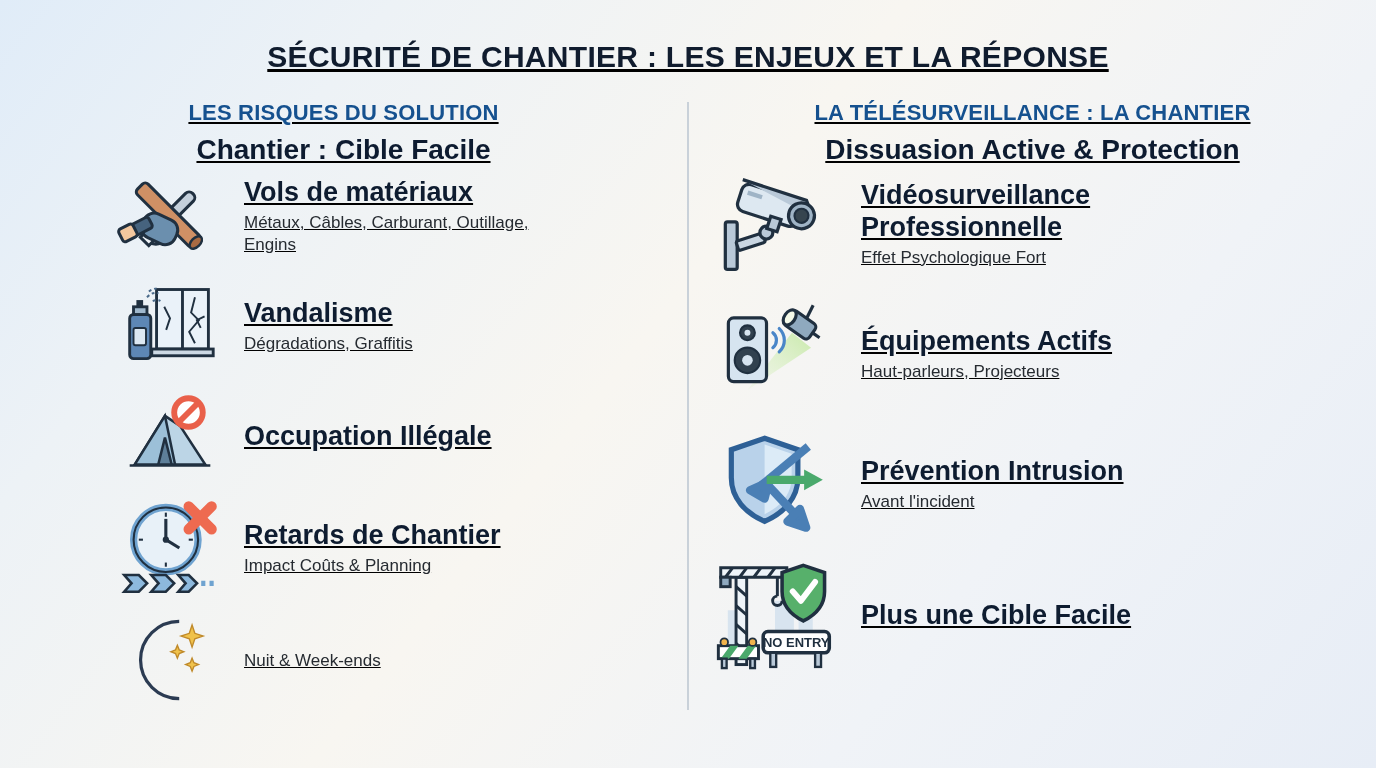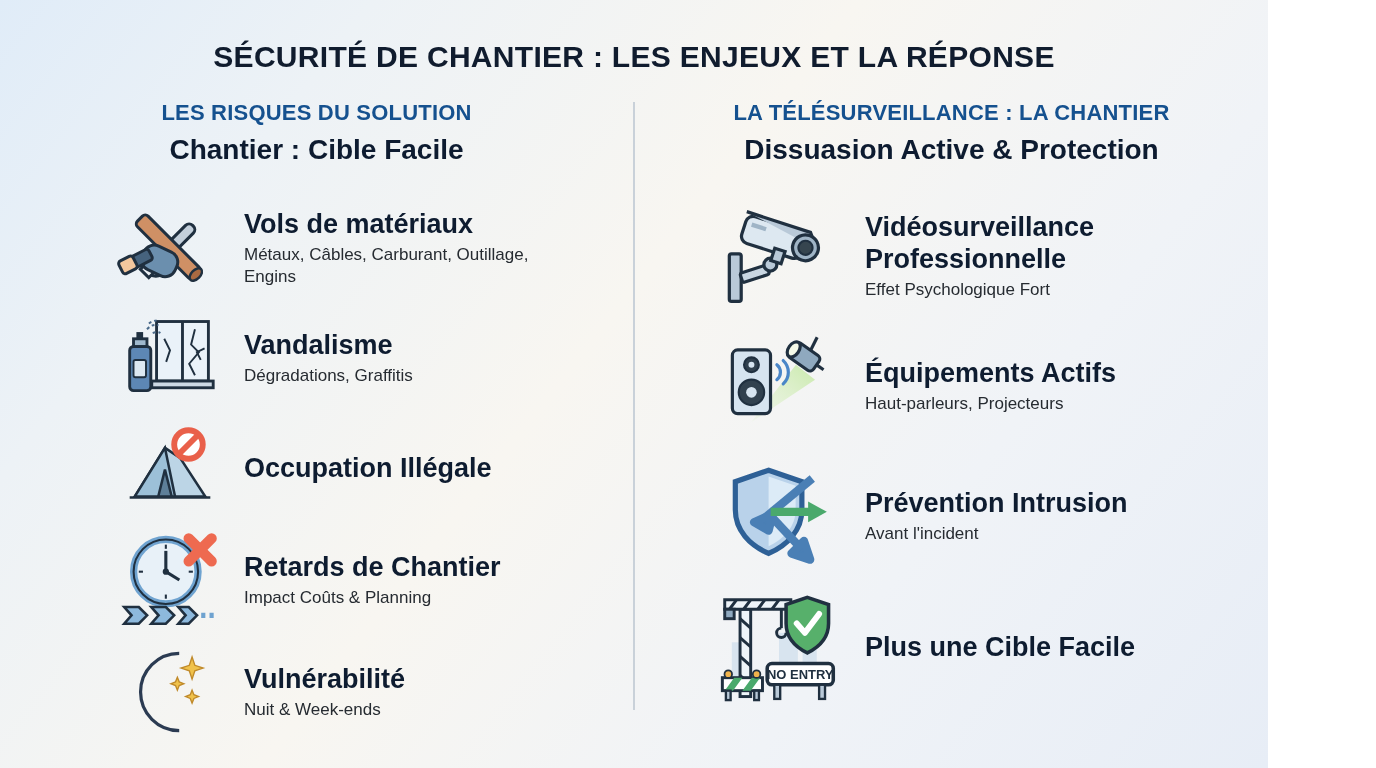--- a/index.html
+++ b/index.html
@@ -1,33 +1,34 @@
 <!DOCTYPE html>
 <html><head>
 <meta charset="utf-8">
 <style>
   html,body { margin:0; padding:0; }
   .canvas {
-    width:1268px; height:768px; position:relative; overflow:hidden;
+    width:1376px; height:768px; position:relative; overflow:hidden;
     font-family:"Liberation Sans", sans-serif;
     background: linear-gradient(128deg,#e0ecf8 0%, #edf2f6 20%, #f8f6f1 46%, #f0f3f7 72%, #e7edf6 100%);
+    text-decoration: underline;
   }
   .main-title {
     text-align:center; padding-top:40px;
     font-size:30px; font-weight:bold; color:#101c2e; letter-spacing:0.3px;
   }
   .columns { display:flex; margin-top:26px; }
   .column { flex:1 1 0; min-width:0; }
   .divider { width:2px; background:#c9d1d9; height:608px; margin-top:2px; flex:0 0 2px; }
   .col-head { text-align:center; }
   .eyebrow { font-size:22px; font-weight:bold; color:#15518f; letter-spacing:0.2px; }
   .heading { font-size:28px; font-weight:bold; color:#0d1b30; margin-top:8px; }
-  .items { margin-top:32px; }
+  .items { }
   .col-left .items { padding-left:96px; }
-  .col-right .items { padding-left:58px; }
+  .col-right .items { }
   .item { display:flex; align-items:center; }
   .col-left .item { margin-bottom:10px; min-height:100px; }
   .col-right .item { margin-bottom:14px; min-height:116px; }
   .icon-cell { flex:0 0 148px; display:flex; justify-content:center; align-items:flex-end; }
   .col-right .icon-cell { flex-basis:172px; }
   .text-cell { max-width:305px; }
   .col-right .text-cell { max-width:330px; }
   .item-title { font-size:27px; font-weight:bold; color:#0e1c30; line-height:1.2; }
   .item-sub { font-size:17px; color:#262b31; line-height:1.3; margin-top:3px; }
   .item-sub:empty { display:none; }
@@ -150,21 +151,20 @@
             <svg width="104" height="92" viewBox="0 0 100 100">
               <path d="M60,8 A42,42 0 1 0 60,92 A34,34 0 1 1 60,8 Z" fill="#eef4f9" stroke="#2b3b52" stroke-width="3.5"></path>
               <g fill="#f0c24b" stroke="#c08a2a" stroke-width="1.5">
                 <path d="M74,12 L77,21 L86,24 L77,27 L74,36 L71,27 L62,24 L71,21 Z"></path>
                 <path d="M58,34 L60,39 L65,41 L60,43 L58,48 L56,43 L51,41 L56,39 Z"></path>
                 <path d="M74,48 L76,53 L81,55 L76,57 L74,62 L72,57 L67,55 L72,53 Z"></path>
               </g>
             </svg>
           </div>
           <div class="text-cell">
-            <div class="item-title">Vulnérabilité</div>
             <div class="item-sub">Nuit &amp; Week-ends</div>
           </div>
         </div>
 
       </div>
     </div>
 
     <div class="divider"></div>
 
     <div class="column col-right">

